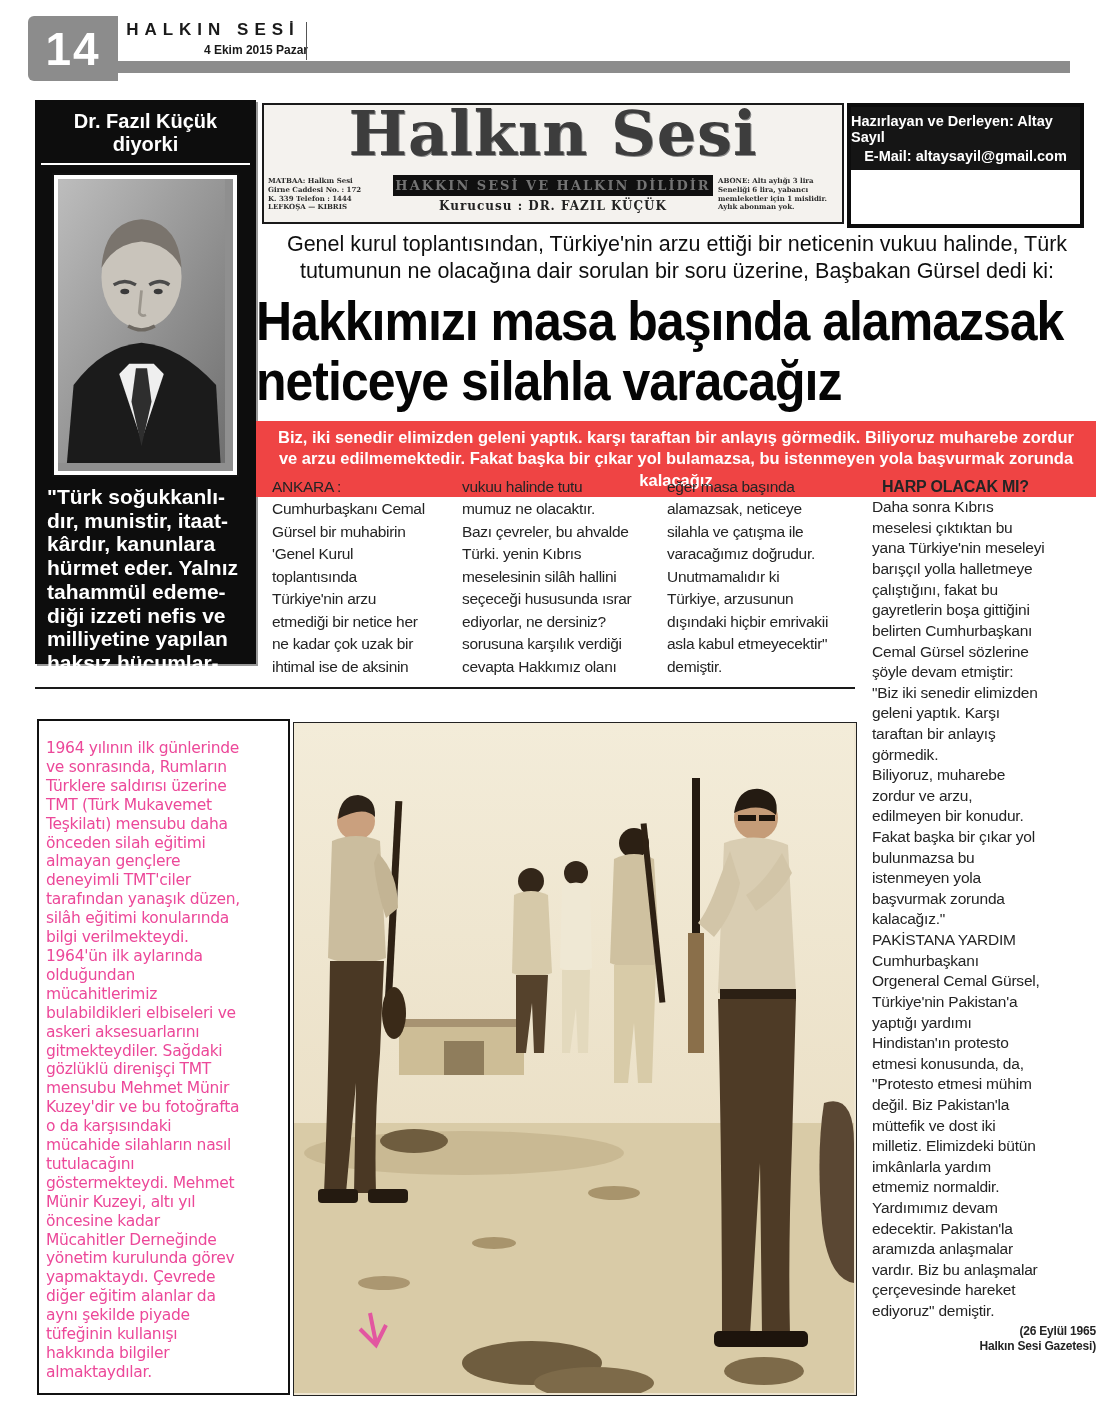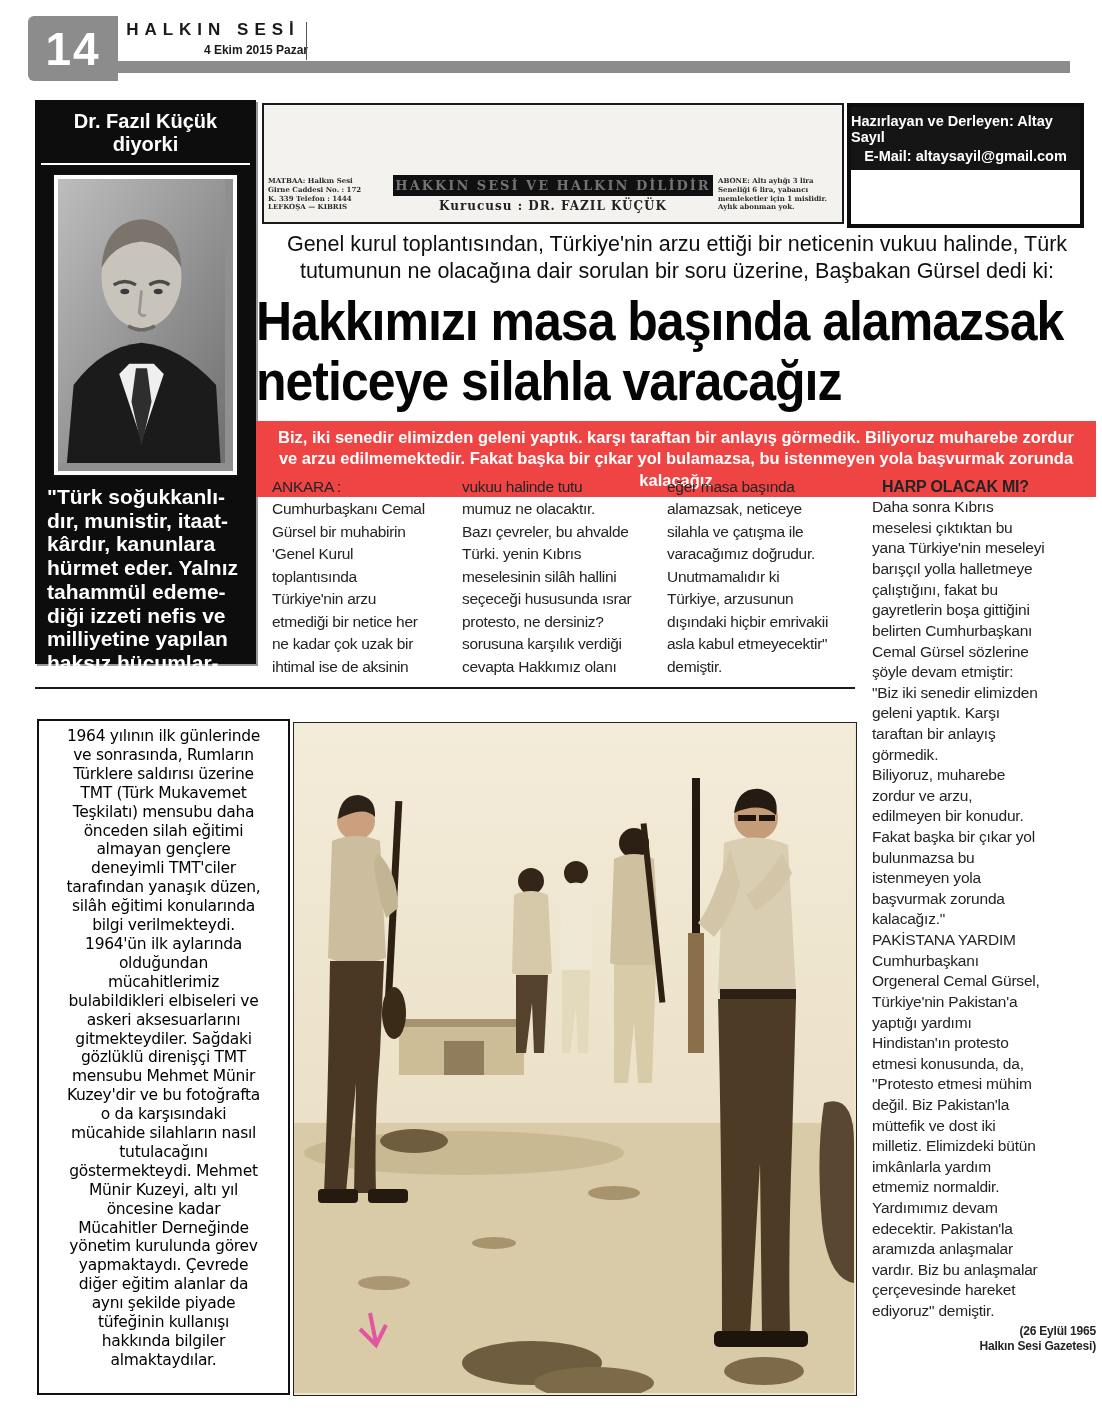--- a/index.html
+++ b/index.html
@@ -63,22 +63,22 @@
   .col4-head{font-weight:700;font-size:16px;padding-left:10px;}
   .col4-body{white-space:pre-line;}
   .col4-credit{font-weight:700;text-align:right;font-size:12px;line-height:1.3;white-space:pre-line;margin-top:2px;}
 
   
   .eski-rule{left:35px;top:687px;width:820px;height:2px;background:#1a1a1a;}
   .eski-head{left:40px;top:693px;width:815px;display:flex;align-items:baseline;gap:10px;}
   .eski-label{font-weight:800;font-size:20px;letter-spacing:-0.5px;transform:scaleY(1.15);transform-origin:left bottom;}
   .eski-invite{font-size:18px;color:#111;}
   .eski-text{left:37px;top:719px;width:253px;height:676px;border:2px solid #111;box-sizing:border-box;
-             padding:6px 7px;font-family:"DejaVu Sans",sans-serif;font-size:15.5px;line-height:1.22;
-             letter-spacing:-0.3px;white-space:pre-line;overflow:hidden;color:#000000;text-align:center;}
+             padding:18px 7px;font-family:"DejaVu Sans",sans-serif;font-size:15.5px;line-height:1.22;
+             letter-spacing:-0.3px;white-space:pre-line;overflow:hidden;color:#ec4899;}
   .photo-frame{left:293px;top:722px;width:562px;height:672px;border:1px solid #222;background:#efe6d2;overflow:hidden;}
 </style>
 </head>
 <body>
 
 <div class="page">
 
   <div class="abs hdr-bar"></div>
   <div class="abs hdr-tab">
     <span>14</span>
@@ -118,20 +118,21 @@
 kârdır, kanunlara
 hürmet eder. Yalnız
 tahammül edeme-
 diği izzeti nefis ve
 milliyetine yapılan
 haksız hücumlar-
 dır." (1942)</div>
   </div>
 
   <div class="abs mast">
+    <div class="mast-title">Halkın Sesi</div>
     <div class="mast-small" style="left:4px;">MATBAA: Halkın Sesi
 Girne Caddesi No. : 172
 K. 339 Telefon : 1444
 LEFKOŞA — KIBRIS</div>
     <div class="mast-slogan">HAKKIN SESİ VE HALKIN DİLİDİR</div>
     <div class="mast-founder">Kurucusu : DR. FAZIL KÜÇÜK</div>
     <div class="mast-small" style="right:4px;text-align:left;">ABONE: Altı aylığı 3 lira
 Seneliği 6 lira, yabancı
 memleketler için 1 mislidir.
 Aylık abonman yok.</div>
@@ -157,21 +158,21 @@
 Türkiye'nin arzu
 etmediği bir netice her
 ne kadar çok uzak bir
 ihtimal ise de aksinin</div>
   <div class="abs col col2">vukuu halinde tutu
 mumuz ne olacaktır.
 Bazı çevreler, bu ahvalde
 Türki. yenin Kıbrıs
 meselesinin silâh hallini
 seçeceği hususunda ısrar
-protesto, ne dersiniz?
+ediyorlar, ne dersiniz?
 sorusuna karşılık verdiği
 cevapta Hakkımız olanı</div>
   <div class="abs col col3">eğer masa başında
 alamazsak, neticeye
 silahla ve çatışma ile
 varacağımız doğrudur.
 Unutmamalıdır ki
 Türkiye, arzusunun
 dışındaki hiçbir emrivakii
 asla kabul etmeyecektir"

